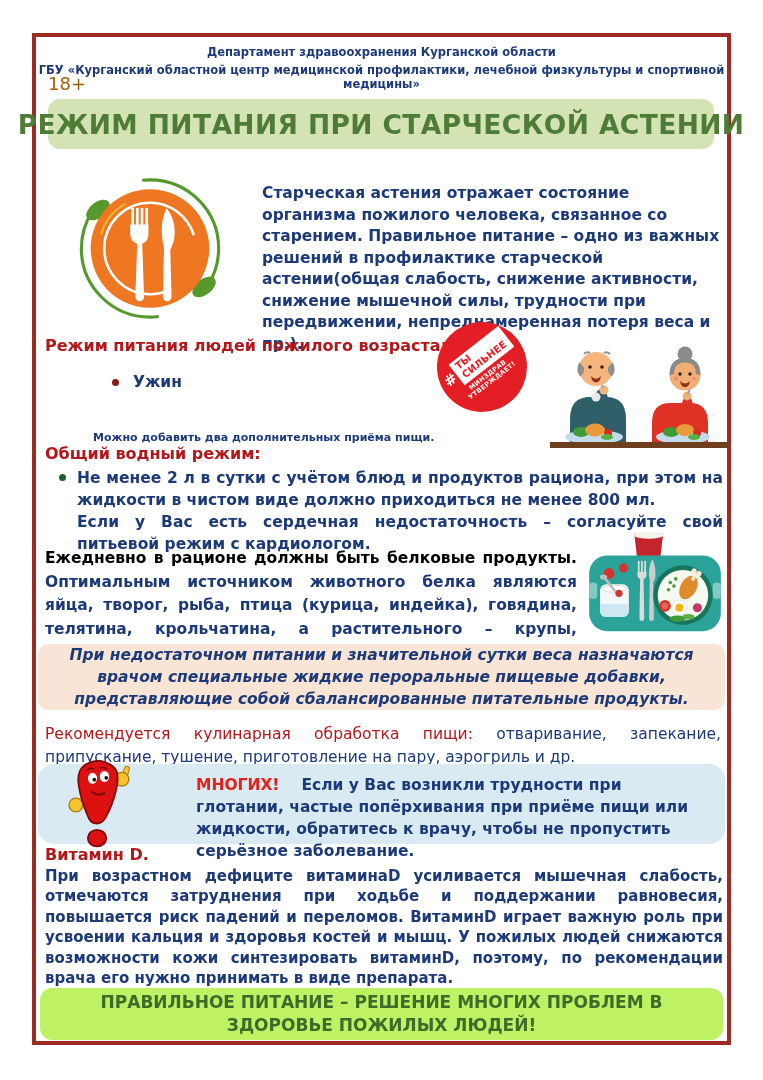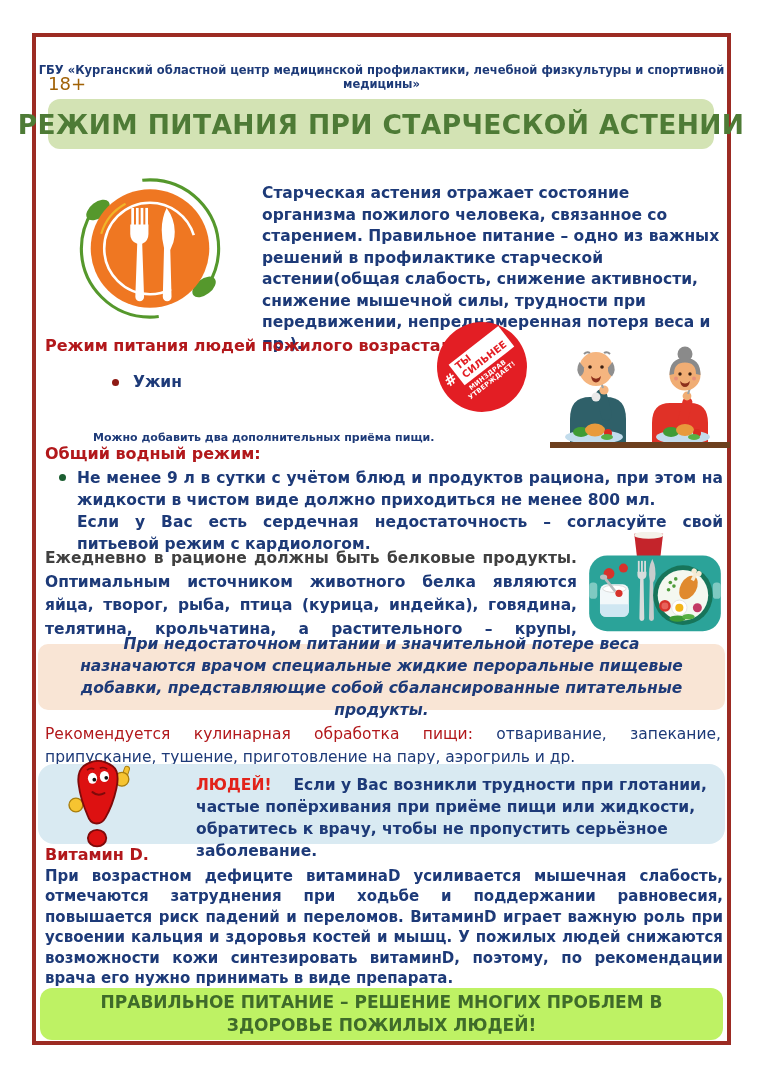--- a/index.html
+++ b/index.html
@@ -33,21 +33,21 @@
   .badge-rot{transform:rotate(-38deg);text-align:center;}
   .badge-top{display:flex;align-items:center;justify-content:center;}
   .badge-hash{color:#fff;font-weight:bold;font-size:15px;margin-right:1px;}
   .badge-box{background:#fff;color:#e31e24;font-weight:bold;font-size:10px;line-height:1.08;padding:2px 5px;text-align:left;}
   .badge-sub{color:#fff;font-size:6.5px;font-weight:bold;line-height:1.2;margin-top:3px;letter-spacing:.3px;}
   .couple{position:absolute;left:512px;top:296px;}
   .water{position:absolute;left:9px;top:407px;width:678px;}
   .water-body{margin:4px 0 0 32px;position:relative;color:#1d3a78;font-weight:bold;font-size:15.5px;line-height:22px;text-align:justify;}
   .water-body::before{content:"";position:absolute;left:-18px;top:7px;width:7px;height:7px;border-radius:50%;background:#1c5e31;}
   .protein{position:absolute;left:9px;top:510px;width:532px;font-size:15.5px;font-weight:bold;line-height:23.5px;text-align:justify;}
-  .protein .lead{color:#404040;margin-top:7px;}
+  .protein .lead{color:#000000;margin-top:7px;}
   .protein .rest{color:#1d3a78;}
   .tray{position:absolute;left:551px;top:495px;}
   .pink-box{position:absolute;left:2px;right:2px;top:607px;height:66px;background:#f9e5d5;border-radius:10px;
     display:flex;align-items:center;justify-content:center;padding:0 30px;box-sizing:border-box;}
   .pink-box span{color:#1d3a78;font-weight:bold;font-style:italic;font-size:15.5px;line-height:22px;text-align:center;}
   .cooking{position:absolute;left:9px;top:686px;width:676px;font-size:15.5px;font-weight:normal;line-height:23px;text-align:justify;}
   .cooking .lead{color:#b2181b;}
   .cooking .rest{color:#1d3a78;}
   .blue-box{position:absolute;left:2px;right:2px;top:727px;height:80px;background:#d9eaf2;border-radius:16px;}
   .excl{position:absolute;left:16px;top:718px;z-index:2;}
@@ -57,20 +57,21 @@
   .vitd-p{position:absolute;left:9px;top:829px;width:678px;color:#1d3a78;font-weight:bold;font-size:15px;line-height:20.4px;text-align:justify;}
   .footer-box{position:absolute;left:4px;right:4px;top:951px;height:52px;background:#bef264;border-radius:12px;
     display:flex;align-items:center;justify-content:center;padding:0 40px;box-sizing:border-box;}
   .footer-box span{color:#3f6b2a;font-weight:bold;font-size:17px;line-height:23px;text-align:center;}
 </style>
 </head>
 <body>
 
 <div class="frame">
 
+  <div class="hdr hdr1">Департамент здравоохранения Курганской области</div>
   <div class="hdr hdr2">ГБУ «Курганский областной центр медицинской профилактики, лечебной физкультуры и спортивной медицины»</div>
   <div class="age">18+</div>
 
   <div class="title-box">
     <span>РЕЖИМ ПИТАНИЯ ПРИ СТАРЧЕСКОЙ АСТЕНИИ</span>
   </div>
 
   <svg class="logo" width="156" height="162" viewBox="0 0 150 155">
     <circle cx="75" cy="77" r="66" fill="none" stroke="#55982c" stroke-width="3" stroke-dasharray="150 58" stroke-dashoffset="-95"></circle>
     <ellipse cx="25" cy="40" rx="13" ry="7.5" fill="#55982c" transform="rotate(-38 25 40)"></ellipse>
@@ -152,21 +153,21 @@
       <ellipse cx="137" cy="97" rx="9" ry="6" fill="#e89a3c"></ellipse>
       <circle cx="149" cy="100" r="4" fill="#d92b20"></circle>
       <ellipse cx="146" cy="104" rx="6" ry="3" fill="#57b044"></ellipse>
     </g>
     <rect x="2" y="109" width="180" height="6" fill="#6d3f1e"></rect>
   </svg>
 
   <div class="water">
     <div class="red-h">Общий водный режим:</div>
     <div class="water-body">
-      <div>Не менее 9 л в сутки с учётом блюд и продуктов рациона, при этом на жидкости в чистом виде должно приходиться не менее 800 мл.</div>
+      <div>Не менее 2 л в сутки с учётом блюд и продуктов рациона, при этом на жидкости в чистом виде должно приходиться не менее 800 мл.</div>
       <div>Если у Вас есть сердечная недостаточность – согласуйте свой питьевой режим с кардиологом.</div>
     </div>
   </div>
 
   <div class="protein">
     <span class="lead">Ежедневно в рационе должны быть белковые продукты.</span>
     <span class="rest">Оптимальным источником животного белка являются яйца, творог, рыба, птица (курица, индейка), говядина, телятина, крольчатина, а растительного – крупы, бобовые, семена и орехи.</span>
   </div>
 
   <svg class="tray" width="136" height="101" viewBox="0 0 150 112">
@@ -209,31 +210,31 @@
       <circle cx="102" cy="84" r="4.5" fill="#f2b519"></circle>
       <circle cx="86" cy="82" r="6.5" fill="#d7322b"></circle>
       <circle cx="86" cy="82" r="3.8" fill="#e8625b"></circle>
       <circle cx="122" cy="84" r="5" fill="#c23a64"></circle>
       <ellipse cx="100" cy="96" rx="9" ry="3.5" fill="#3f9b35"></ellipse>
       <ellipse cx="112" cy="94" rx="7" ry="3" fill="#57b044"></ellipse>
     </g>
   </svg>
 
   <div class="pink-box">
-    <span>При недостаточном питании и значительной потере веса назначаются врачом специальные жидкие пероральные пищевые добавки, представляющие собой сбалансированные питательные продукты.</span>
+    <span>При недостаточном питании и значительной сутки веса назначаются врачом специальные жидкие пероральные пищевые добавки, представляющие собой сбалансированные питательные продукты.</span>
   </div>
 
   <div class="cooking">
     <span class="lead">Рекомендуется кулинарная обработка пищи:</span>
     <span class="rest">отваривание, запекание, припускание, тушение, приготовление на пару, аэрогриль и др.</span>
   </div>
 
   <div class="blue-box">
     <div class="blue-box-text">
-      <span class="important-label">ЛЮДЕЙ!</span><span>Если у Вас возникли трудности при глотании, частые попёрхивания при приёме пищи или жидкости, обратитесь к врачу, чтобы не пропустить серьёзное заболевание.</span>
+      <span class="important-label">МНОГИХ!</span><span>Если у Вас возникли трудности при глотании, частые попёрхивания при приёме пищи или жидкости, обратитесь к врачу, чтобы не пропустить серьёзное заболевание.</span>
     </div>
   </div>
 
   <svg class="excl" width="92" height="100" viewBox="0 0 100 104">
     <circle cx="26" cy="52" r="7.5" fill="#f6c431" stroke="#a87e0e" stroke-width="1.5"></circle>
     <g>
       <rect x="78" y="10" width="5.5" height="11" rx="2.7" fill="#f6c431" stroke="#a87e0e" transform="rotate(18 81 15)"></rect>
       <circle cx="76" cy="24" r="7.5" fill="#f6c431" stroke="#a87e0e" stroke-width="1.5"></circle>
     </g>
     <path d="M34 10 Q50 -2 66 10 Q74 16 70 34 Q66 52 58 66 Q54 73 47 72 Q41 71 39 64 Q31 46 29 30 Q27 16 34 10 Z" fill="#dd1111" stroke="#7e0a0a" stroke-width="2"></path>

